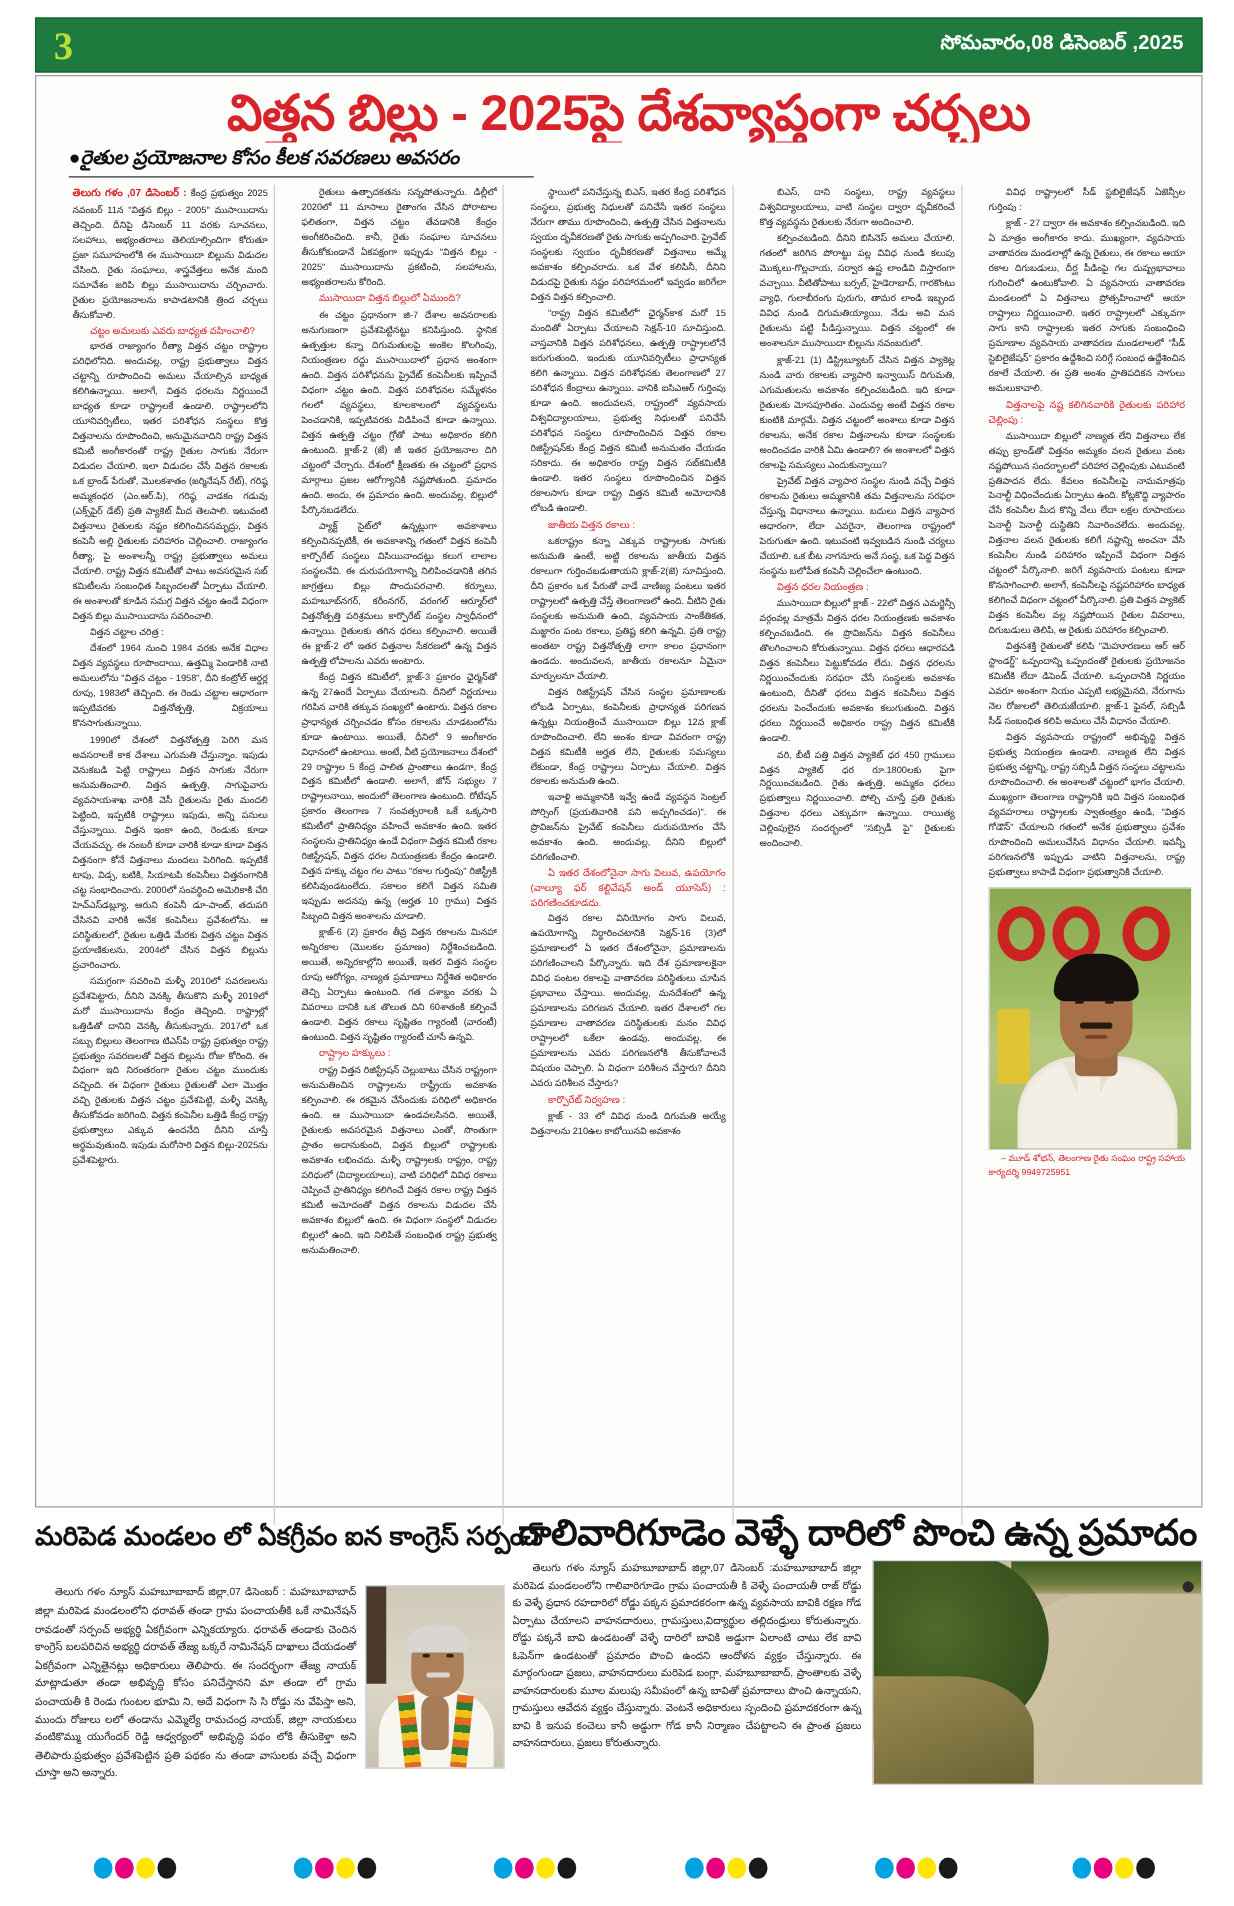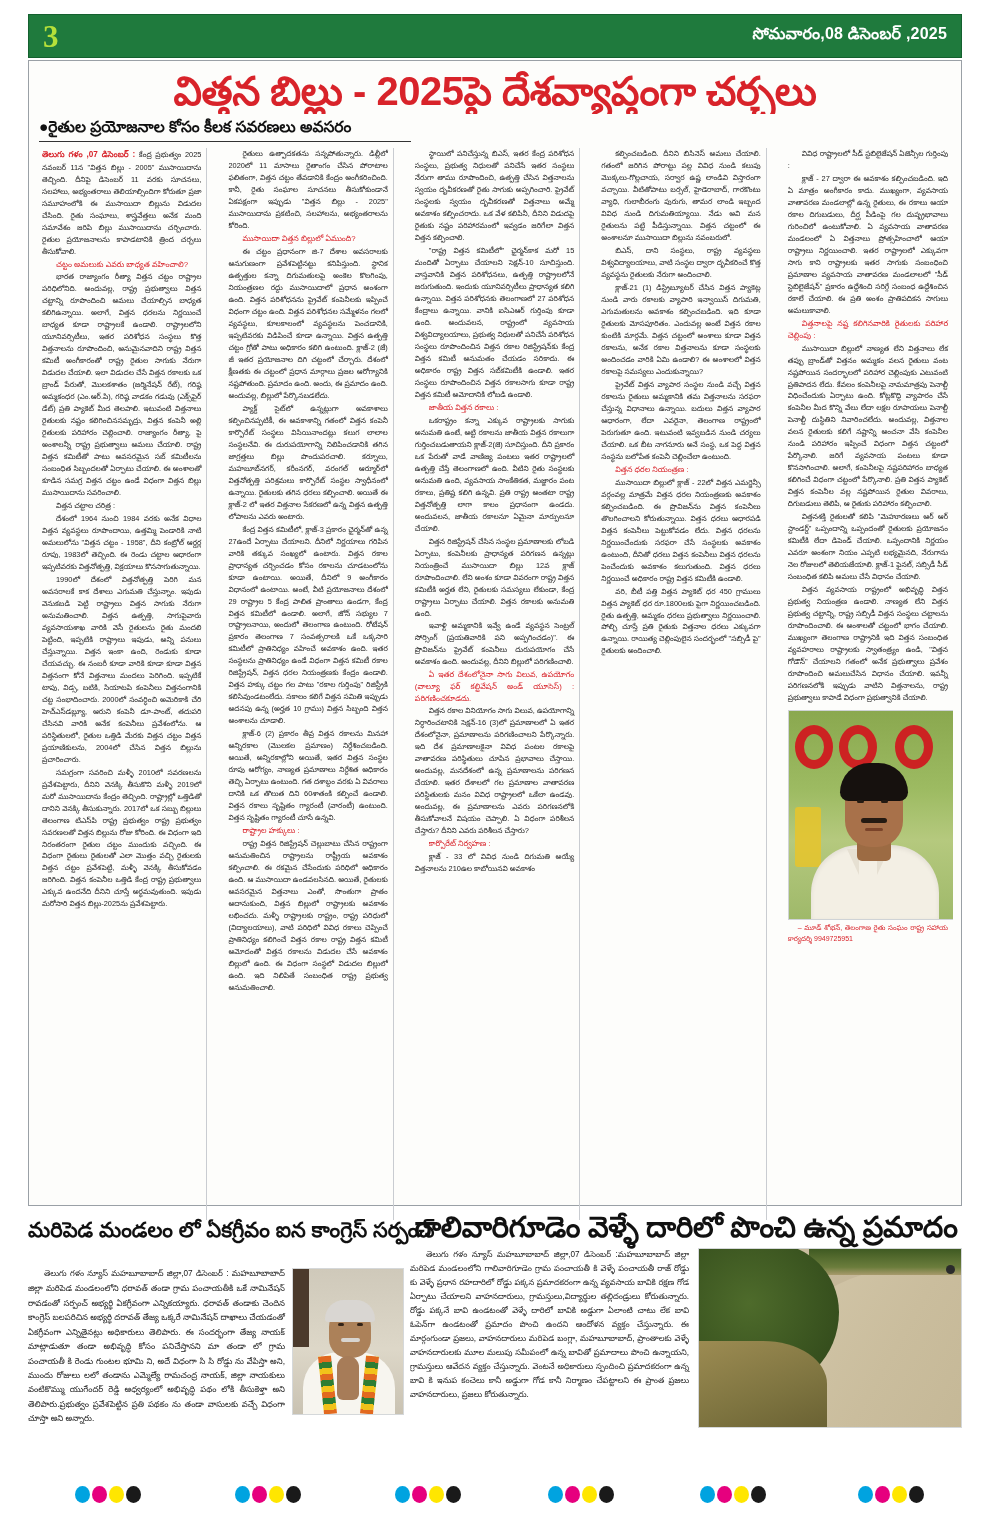--- a/index.html
+++ b/index.html
@@ -47,40 +47,41 @@
   
   .main-article {
     position: absolute;
     left: 28px;
     top: 60px;
     width: 934px;
     height: 1146px;
     border: 1px solid #9aa0a6;
     background: #fdfdfb;
     box-sizing: border-box;
-    padding: 6px 8px 4px 8px;
+    padding: 6px 8px 4px 24px;
   }
   .main-headline {
     text-align: center;
     color: #d8232a;
     font-size: 40px;
     font-weight: bold;
     line-height: 1.12;
     letter-spacing: -.5px;
     margin: 2px 0 4px 0;
     font-family: "Liberation Sans", sans-serif;
     white-space: nowrap;
     overflow: hidden;
   }
 
   .sub-head-wrap {
     width: 372px;
     border-bottom: 1px solid #333;
     padding-bottom: 5px;
     margin: 2px 0 6px 2px;
+    font-style: italic;
   }
   .sub-head {
     font-size: 15.5px;
     font-weight: bold;
     color: #111;
     line-height: 1.2;
     white-space: nowrap;
   }
 
   
@@ -367,22 +368,22 @@
       <p>ఒకరాష్ట్రం కన్నా ఎక్కువ రాష్ట్రాలకు సాగుకు అనుమతి ఉంటే, అట్టి రకాలను జాతీయ విత్తన రకాలుగా గుర్తించబడుతాయని క్లాజ్-2(జె) సూచిస్తుంది. దీని ప్రకారం ఒక పేరుతో వాడే వాణిజ్య పంటలు ఇతర రాష్ట్రాలలో ఉత్పత్తి చేస్తే తెలంగాణలో ఉంది. వీటిని రైతు సంస్థలకు అనుమతి ఉంది, వ్యవసాయ సాంకేతికత, మజ్జారం పంట రకాలు, ప్రతిష్ట కలిగి ఉన్నవి. ప్రతి రాష్ట్ర అంతటా రాష్ట్ర విత్తనోత్పత్తి లాగా కాలం ప్రధానంగా ఉండదు. అందువలన, జాతీయ రకాలనూ ఏమైనా మార్పులనూ చేయాలి.</p>
       <p>విత్తన రిజిస్ట్రేషన్ చేసిన సంస్థల ప్రమాణాలకు లోబడి ఏర్పాటు, కంపెనీలకు ప్రాధాన్యత పరిగణన ఉన్నట్లు నియంత్రించే ముసాయిదా బిల్లు 12వ క్లాజ్ రూపొందించాలి. లేని అంశం కూడా వివరంగా రాష్ట్ర విత్తన కమిటీకి అర్హత లేని, రైతులకు సమస్యలు లేకుండా, కేంద్ర రాష్ట్రాలు ఏర్పాటు చేయాలి. విత్తన రకాలకు అనుమతి ఉంది.</p>
       <p>ఇవాళ్టి అమ్మకానికి ఇవ్వే ఉండే వ్యవస్థన సెంట్రల్ సోర్సింగ్ (ప్రయతివారికి పని అప్పగించడం)". ఈ ప్రొవిజన్‌ను ప్రైవేట్ కంపెనీలు దురుపయోగం చేసే అవకాశం ఉంది. అందువల్ల, దీనిని బిల్లులో పరిగణించాలి.</p>
       <p class="red-sub">ఏ ఇతర దేశంలోనైనా సాగు విలువ, ఉపయోగం (వాల్యూ ఫర్ కల్టివేషన్ అండ్ యూసెస్) : పరిగణించకూడదు.</p>
       <p>విత్తన రకాల వినియోగం సాగు విలువ, ఉపయోగాన్ని నిర్ధారించటానికి సెక్షన్-16 (3)లో ప్రమాణాలలో ఏ ఇతర దేశంలోనైనా, ప్రమాణాలను పరిగణించాలని పేర్కొన్నారు. ఇది దేశ ప్రమాణాలకైనా వివిధ పంటల రకాలపై వాతావరణ పరిస్థితులు చూపిన ప్రభావాలు చేస్తాయి. అందువల్ల, మనదేశంలో ఉన్న ప్రమాణాలను పరిగణన చేయాలి. ఇతర దేశాలలో గల ప్రమాణాల వాతావరణ పరిస్థితులకు మనం వివిధ రాష్ట్రాలలో ఒకేలా ఉండవు. అందువల్ల, ఈ ప్రమాణాలను ఎవరు పరిగణనలోకి తీసుకోవాలనే విషయం చెప్పాలి. ఏ విధంగా పరిశీలన చేస్తారు? దీనిని ఎవరు పరిశీలన చేస్తారు?</p>
       <p class="red-sub">కార్పొరేట్ నిర్వహణ :</p>
       <p>క్లాజ్ - 33 లో వివిధ నుండి దిగుమతి అయ్యే విత్తనాలను 210ఉల కాబోయినవి అవకాశం</p>
     </div>
 
     <div class="col">
+      <p>బిఎస్, దాని సంస్థలు, రాష్ట్ర వ్యవస్థలు విశ్వవిద్యాలయాలు, వాటి సంస్థల ద్వారా దృవీకరించే కొత్త వ్యవస్థను రైతులకు నేరుగా అందించాలి.</p>
       <p>కల్పించబడింది. దీనిని బిసినెస్ అమలు చేయాలి. గతంలో జరిగిన పోరాట్టు పల్ల వివిధ నుండి కలుపు మొక్కలు-గొల్లచాయ, సర్వార ఉష్ణ లాండివి విస్తారంగా వచ్చాయి. వీటితోపాటు బర్సల్, హైడెరాబాద్, గారకొంటు వ్యాధి, గులాబీరంగు పురుగు, తామర లాండి ఇబ్బంద వివిధ నుండి దిగుమతియ్యాయి. నేడు అవి మన రైతులను పట్టి పీడిస్తున్నాయి. విత్తన చట్టంలో ఈ అంశాలనూ ముసాయిదా బిల్లును నవంబరులో.</p>
-      <p>బిఎస్, దాని సంస్థలు, రాష్ట్ర వ్యవస్థలు విశ్వవిద్యాలయాలు, వాటి సంస్థల ద్వారా దృవీకరించే కొత్త వ్యవస్థను రైతులకు నేరుగా అందించాలి.</p>
       <p>క్లాజ్-21 (1) డిస్ట్రిబ్యూటర్ చేసిన విత్తన ప్యాకెట్ల నుండి వారు రకాలకు వ్యాపారి ఇన్వాయిస్ దిగుమతి, ఎగుమతులను అవకాశం కల్పించబడింది. ఇది కూడా రైతులకు మోసపూరితం. ఎందువల్ల అంటే విత్తన రకాల కుంటికి మార్గమే. విత్తన చట్టంలో అంశాలు కూడా విత్తన రకాలను, అనేక రకాల విత్తనాలను కూడా సంస్థలకు అందించడం వారికి ఏమి ఉండాలి? ఈ అంశాలలో విత్తన రకాలపై సమస్యలు ఎందుకున్నాయి?</p>
       <p>ప్రైవేట్ విత్తన వ్యాపార సంస్థల నుండి వచ్చే విత్తన రకాలను రైతులు అమ్మకానికి తమ విత్తనాలను సరఫరా చేస్తున్న విధానాలు ఉన్నాయి. బదులు విత్తన వ్యాపార ఆధారంగా, లేదా ఎవరైనా, తెలంగాణ రాష్ట్రంలో పెరుగుతూ ఉంది. ఇటువంటి ఇవ్వబడిన నుండి చర్యలు చేయాలి. ఒక బీట నాగనూరు అనే సంస్థ, ఒక పెద్ద విత్తన సంస్థను బలోపేత కంపెనీ చెల్లించేలా ఉంటుంది.</p>
       <p class="red-sub">విత్తన ధరల నియంత్రణ :</p>
       <p>ముసాయిదా బిల్లులో క్లాజ్ - 22లో విత్తన ఎమర్జెన్సీ వర్గంవల్ల మాత్రమే విత్తన ధరల నియంత్రణకు అవకాశం కల్పించబడింది. ఈ ప్రొవిజన్‌ను విత్తన కంపెనీలు తొలగించాలని కోరుతున్నాయి. విత్తన ధరలు ఆధారపడి విత్తన కంపెనీలు పెట్టుకోవడం లేదు. విత్తన ధరలను నిర్ణయించేందుకు సరఫరా చేసే సంస్థలకు అవకాశం ఉంటుంది, దీనితో ధరలు విత్తన కంపెనీలు విత్తన ధరలను పెంచేందుకు అవకాశం కలుగుతుంది. విత్తన ధరలు నిర్ణయించే అధికారం రాష్ట్ర విత్తన కమిటీకి ఉండాలి.</p>
       <p>వరి, బీటీ పత్తి విత్తన ప్యాకెట్ ధర 450 గ్రాములు విత్తన ప్యాకెట్ ధర రూ.1800లకు పైగా నిర్ణయించబడింది. రైతు ఉత్పత్తి, అమ్మకం ధరలు ప్రభుత్వాలు నిర్ణయించాలి. పోల్చి చూస్తే ప్రతి రైతుకు విత్తనాల ధరలు ఎక్కువగా ఉన్నాయి. రాయిత్య చెల్లింపులైన సందర్భంలో "సబ్సిడీ పై" రైతులకు అందించాలి.</p>
     </div>
 
     <div class="col">
       <p>వివిధ రాష్ట్రాలలో సీడ్ స్టబిలైజేషన్ ఏజెన్సీల గుర్తింపు :</p>
       <p>క్లాజ్ - 27 ద్వారా ఈ అవకాశం కల్పించబడింది. ఇది ఏ మాత్రం అంగీకారం కాదు. ముఖ్యంగా, వ్యవసాయ వాతావరణ మండలాల్లో ఉన్న రైతులు, ఈ రకాలు ఆయా రకాల దిగుబడులు, దీర్ఘ పీడింపై గల దుష్ప్రభావాలు గురించిలో ఉంటుకోవాలి. ఏ వ్యవసాయ వాతావరణ మండలంలో ఏ విత్తనాలు ప్రోత్సహించాలో ఆయా రాష్ట్రాలు నిర్ణయించాలి. ఇతర రాష్ట్రాలలో ఎక్కువగా సాగు కాని రాష్ట్రాలకు ఇతర సాగుకు సంబంధించి ప్రమాణాల వ్యవసాయ వాతావరణ మండలాలలో "సీడ్ స్టెబిలైజేషన్" ప్రకారం ఉద్దేశించి సరిగ్గే సంబంధ ఉద్దేశించిన రకాలే చేయాలి. ఈ ప్రతి అంశం ప్రాతిపదికన సాగులు అమలుకావాలి.</p>

